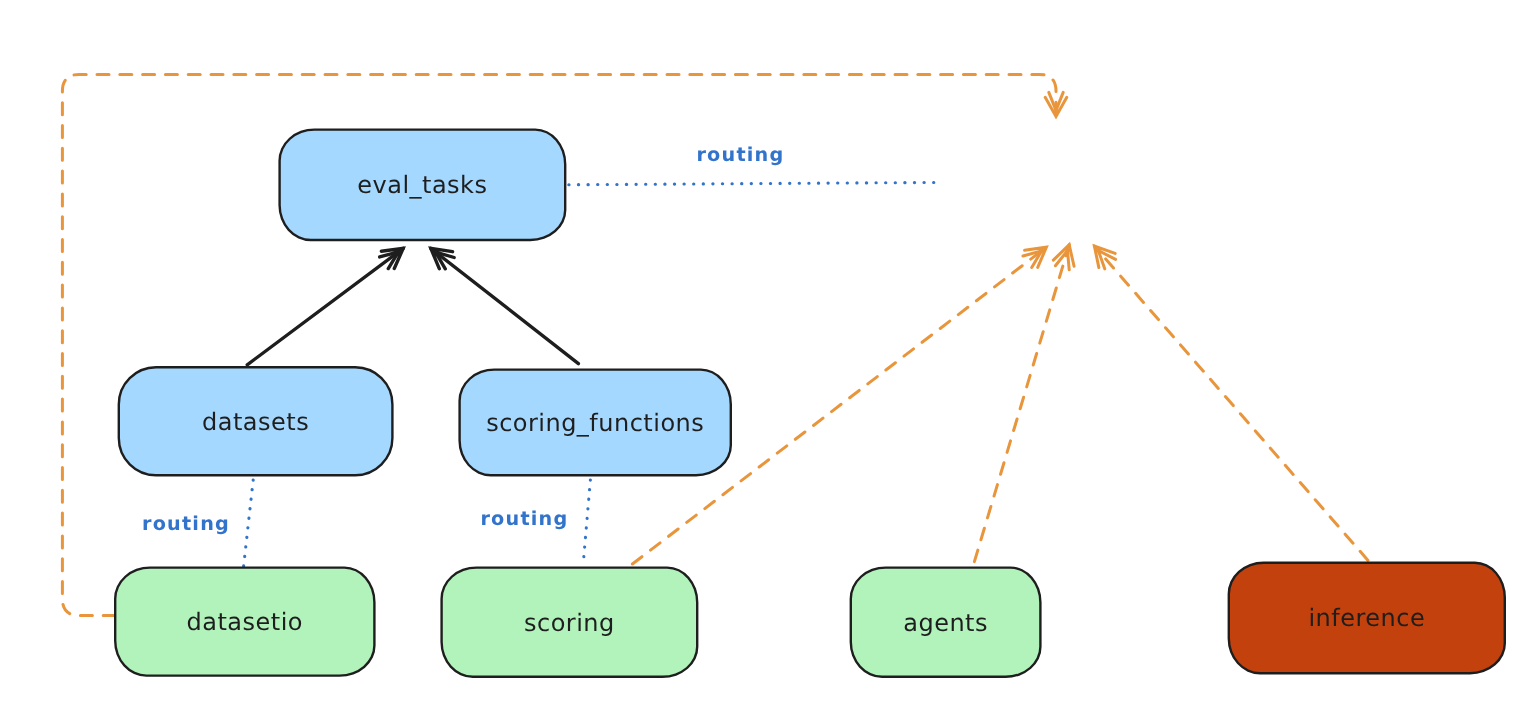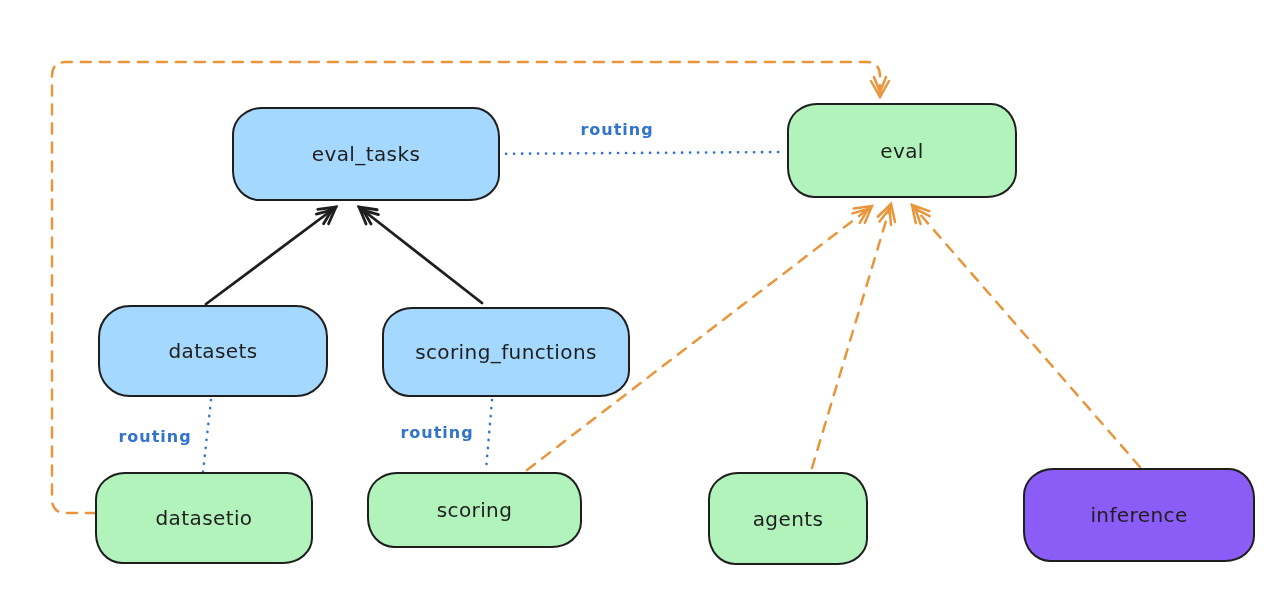--- a/index.html
+++ b/index.html
@@ -81,40 +81,37 @@
   <path d="M 206 304 L 336 207" class="edge-solid" stroke="#1e1e1e" marker-end="url(#arrow-black)"></path>
       <path d="M 482 303 L 359 207" class="edge-solid" stroke="#1e1e1e" marker-end="url(#arrow-black)"></path>
       <path d="M 466 154 L 785 152" class="edge-dotted" stroke="#3274cb"></path>
       <path d="M 211 400 L 203 472" class="edge-dotted" stroke="#3274cb"></path>
       <path d="M 492 400 L 486 470" class="edge-dotted" stroke="#3274cb"></path>
       <path d="M 96 513 L 66 513 Q 52 513 52 499 L 52 76 Q 52 62 66 62 L 866 62 Q 880 62 880 76 L 880 97" class="edge-dashed" stroke="#e8953c" marker-end="url(#arrow-orange)"></path>
       <path d="M 527 470 L 872 206" class="edge-dashed" stroke="#e8953c" marker-end="url(#arrow-orange)"></path>
       <path d="M 812 468 L 891 204" class="edge-dashed" stroke="#e8953c" marker-end="url(#arrow-orange)"></path>
       <path d="M 1140 467 L 912 205" class="edge-dashed" stroke="#e8953c" marker-end="url(#arrow-orange)"></path>
     </svg>
-<div class="node" style="left: 232px; top: 107px; width: 268px; height: 94px; background: rgb(165, 216, 255); border-color: rgb(30, 30, 30);">
+<div class="node" style="left: 232px; top: 107px; width: 240px; height: 94px; background: rgb(165, 216, 255); border-color: rgb(30, 30, 30);">
       <span class="node-label">eval_tasks</span>
-    </div>
-    <div class="node" style="left: 787px; top: 103px; width: 230px; height: 95px; background: rgb(178, 242, 187); border-color: rgb(30, 30, 30);">
-      <span class="node-label">eval</span>
     </div>
     <div class="node" style="left: 98px; top: 305px; width: 230px; height: 92px; background: rgb(165, 216, 255); border-color: rgb(30, 30, 30); border-radius: 32px;">
       <span class="node-label">datasets</span>
     </div>
-    <div class="node" style="left: 382px; top: 307px; width: 248px; height: 90px; background: rgb(165, 216, 255); border-color: rgb(30, 30, 30);">
+    <div class="node" style="left: 382px; top: 307px; width: 228px; height: 90px; background: rgb(165, 216, 255); border-color: rgb(30, 30, 30);">
       <span class="node-label">scoring_functions</span>
     </div>
     <div class="node" style="left: 95px; top: 472px; width: 218px; height: 92px; background: rgb(178, 242, 187); border-color: rgb(30, 30, 30);">
       <span class="node-label">datasetio</span>
     </div>
-    <div class="node" style="left: 367px; top: 472px; width: 215px; height: 76px; background: rgb(178, 242, 187); border-color: rgb(30, 30, 30);">
+    <div class="node" style="left: 367px; top: 472px; width: 215px; height: 93px; background: rgb(178, 242, 187); border-color: rgb(30, 30, 30);">
       <span class="node-label">scoring</span>
     </div>
     <div class="node" style="left: 708px; top: 472px; width: 160px; height: 93px; background: rgb(178, 242, 187); border-color: rgb(30, 30, 30);">
       <span class="node-label">agents</span>
     </div>
-    <div class="node" style="left: 1023px; top: 468px; width: 232px; height: 94px; background: #8b5cf6; border-color: rgb(30, 30, 30);">
+    <div class="node" style="left: 1023px; top: 468px; width: 232px; height: 94px; background: #c2410c; border-color: rgb(30, 30, 30);">
       <span class="node-label">inference</span>
     </div>
     <div class="edge-label" style="left: 617px; top: 129px; color: rgb(50, 116, 203);">routing</div>
     <div class="edge-label" style="left: 155px; top: 436px; color: rgb(50, 116, 203);">routing</div>
     <div class="edge-label" style="left: 437px; top: 432px; color: rgb(50, 116, 203);">routing</div>
   </div>
 
 </body></html>

